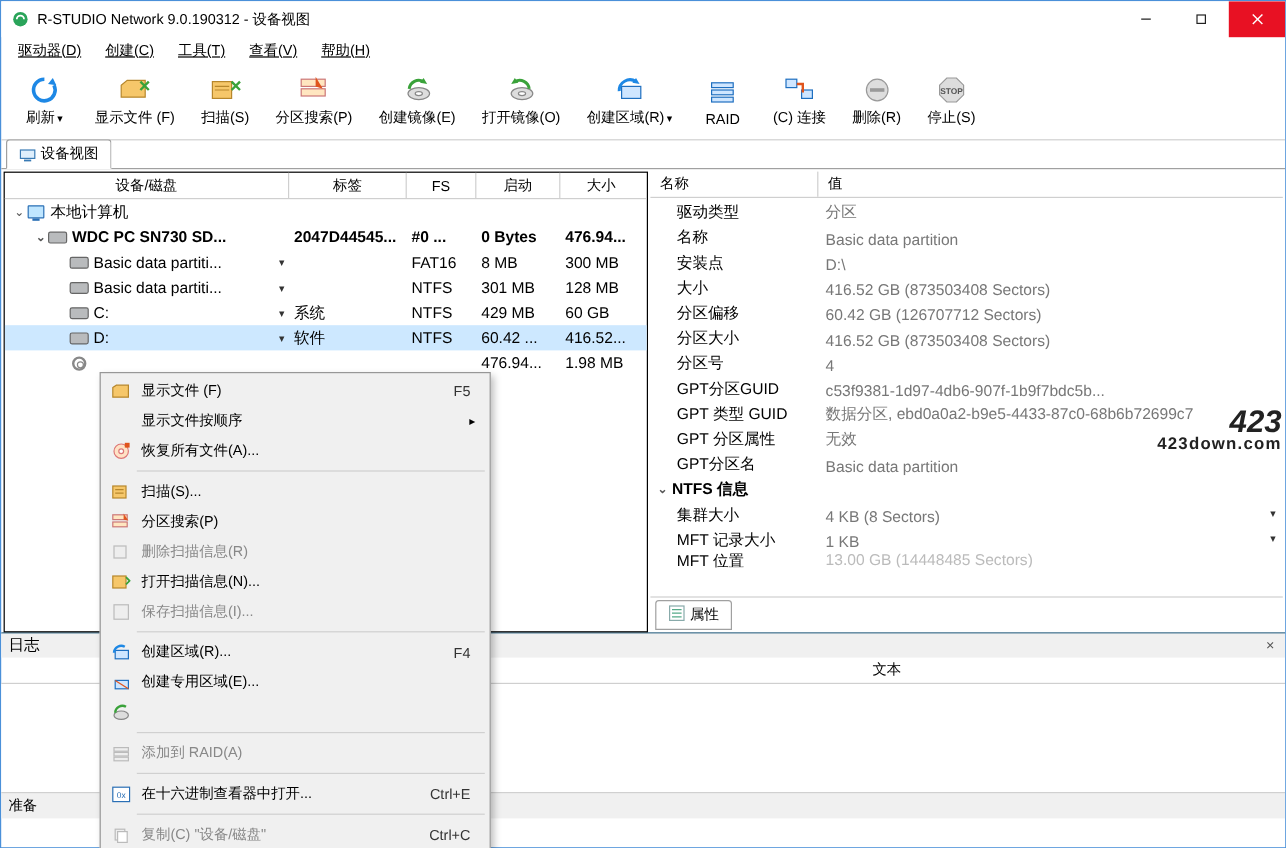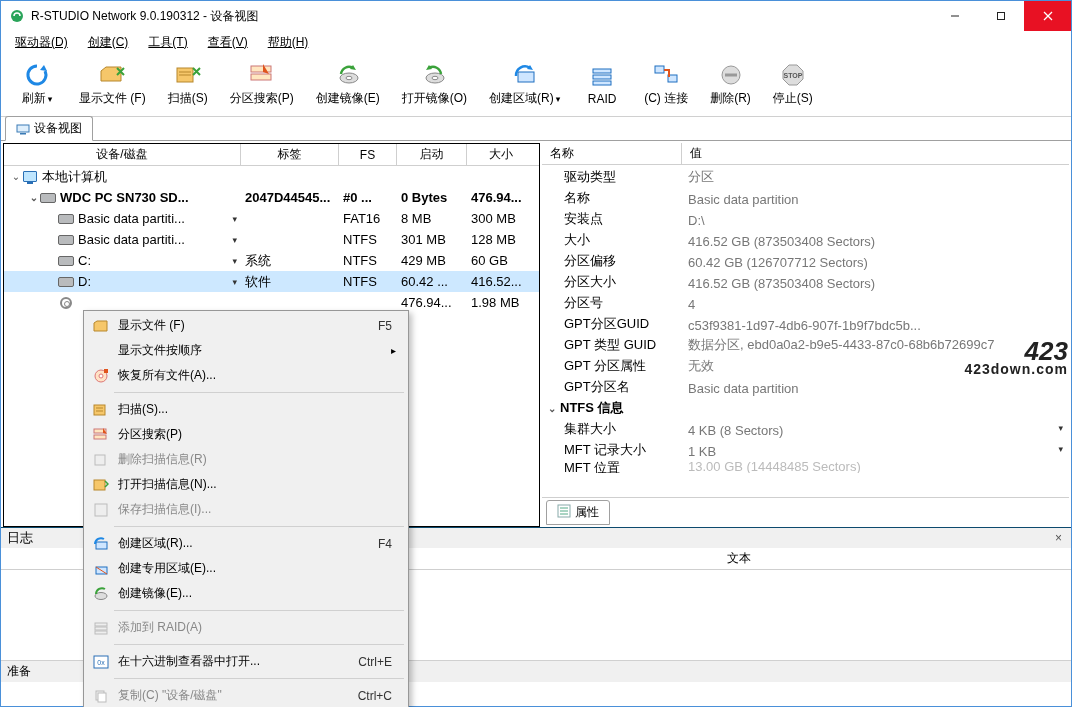--- a/index.html
+++ b/index.html
@@ -625,21 +625,20 @@
       </span>
       <span class="cm-label">创建专用区域(E)...</span>
     </div>
     <div class="cm-row">
       <span class="cm-icon">
         <svg width="16" height="16" viewBox="0 0 16 16">
           <ellipse cx="8" cy="10" rx="6" ry="3.5" fill="#ddd" stroke="#888"></ellipse>
           <path d="M3 8 a6 6 0 0 1 9 -5" fill="none" stroke="#3aa23a" stroke-width="2"></path>
         </svg>
       </span>
-      <span class="cm-label">创建镜像(E)...</span>
     </div>
     <div class="cm-sep"></div>
     <div class="cm-row disabled">
       <span class="cm-icon">
         <svg width="16" height="16" viewBox="0 0 16 16">
           <rect x="2" y="3" width="12" height="3" fill="#eee" stroke="#bbb"></rect>
           <rect x="2" y="7" width="12" height="3" fill="#eee" stroke="#bbb"></rect>
           <rect x="2" y="11" width="12" height="3" fill="#eee" stroke="#bbb"></rect>
         </svg>
       </span>

